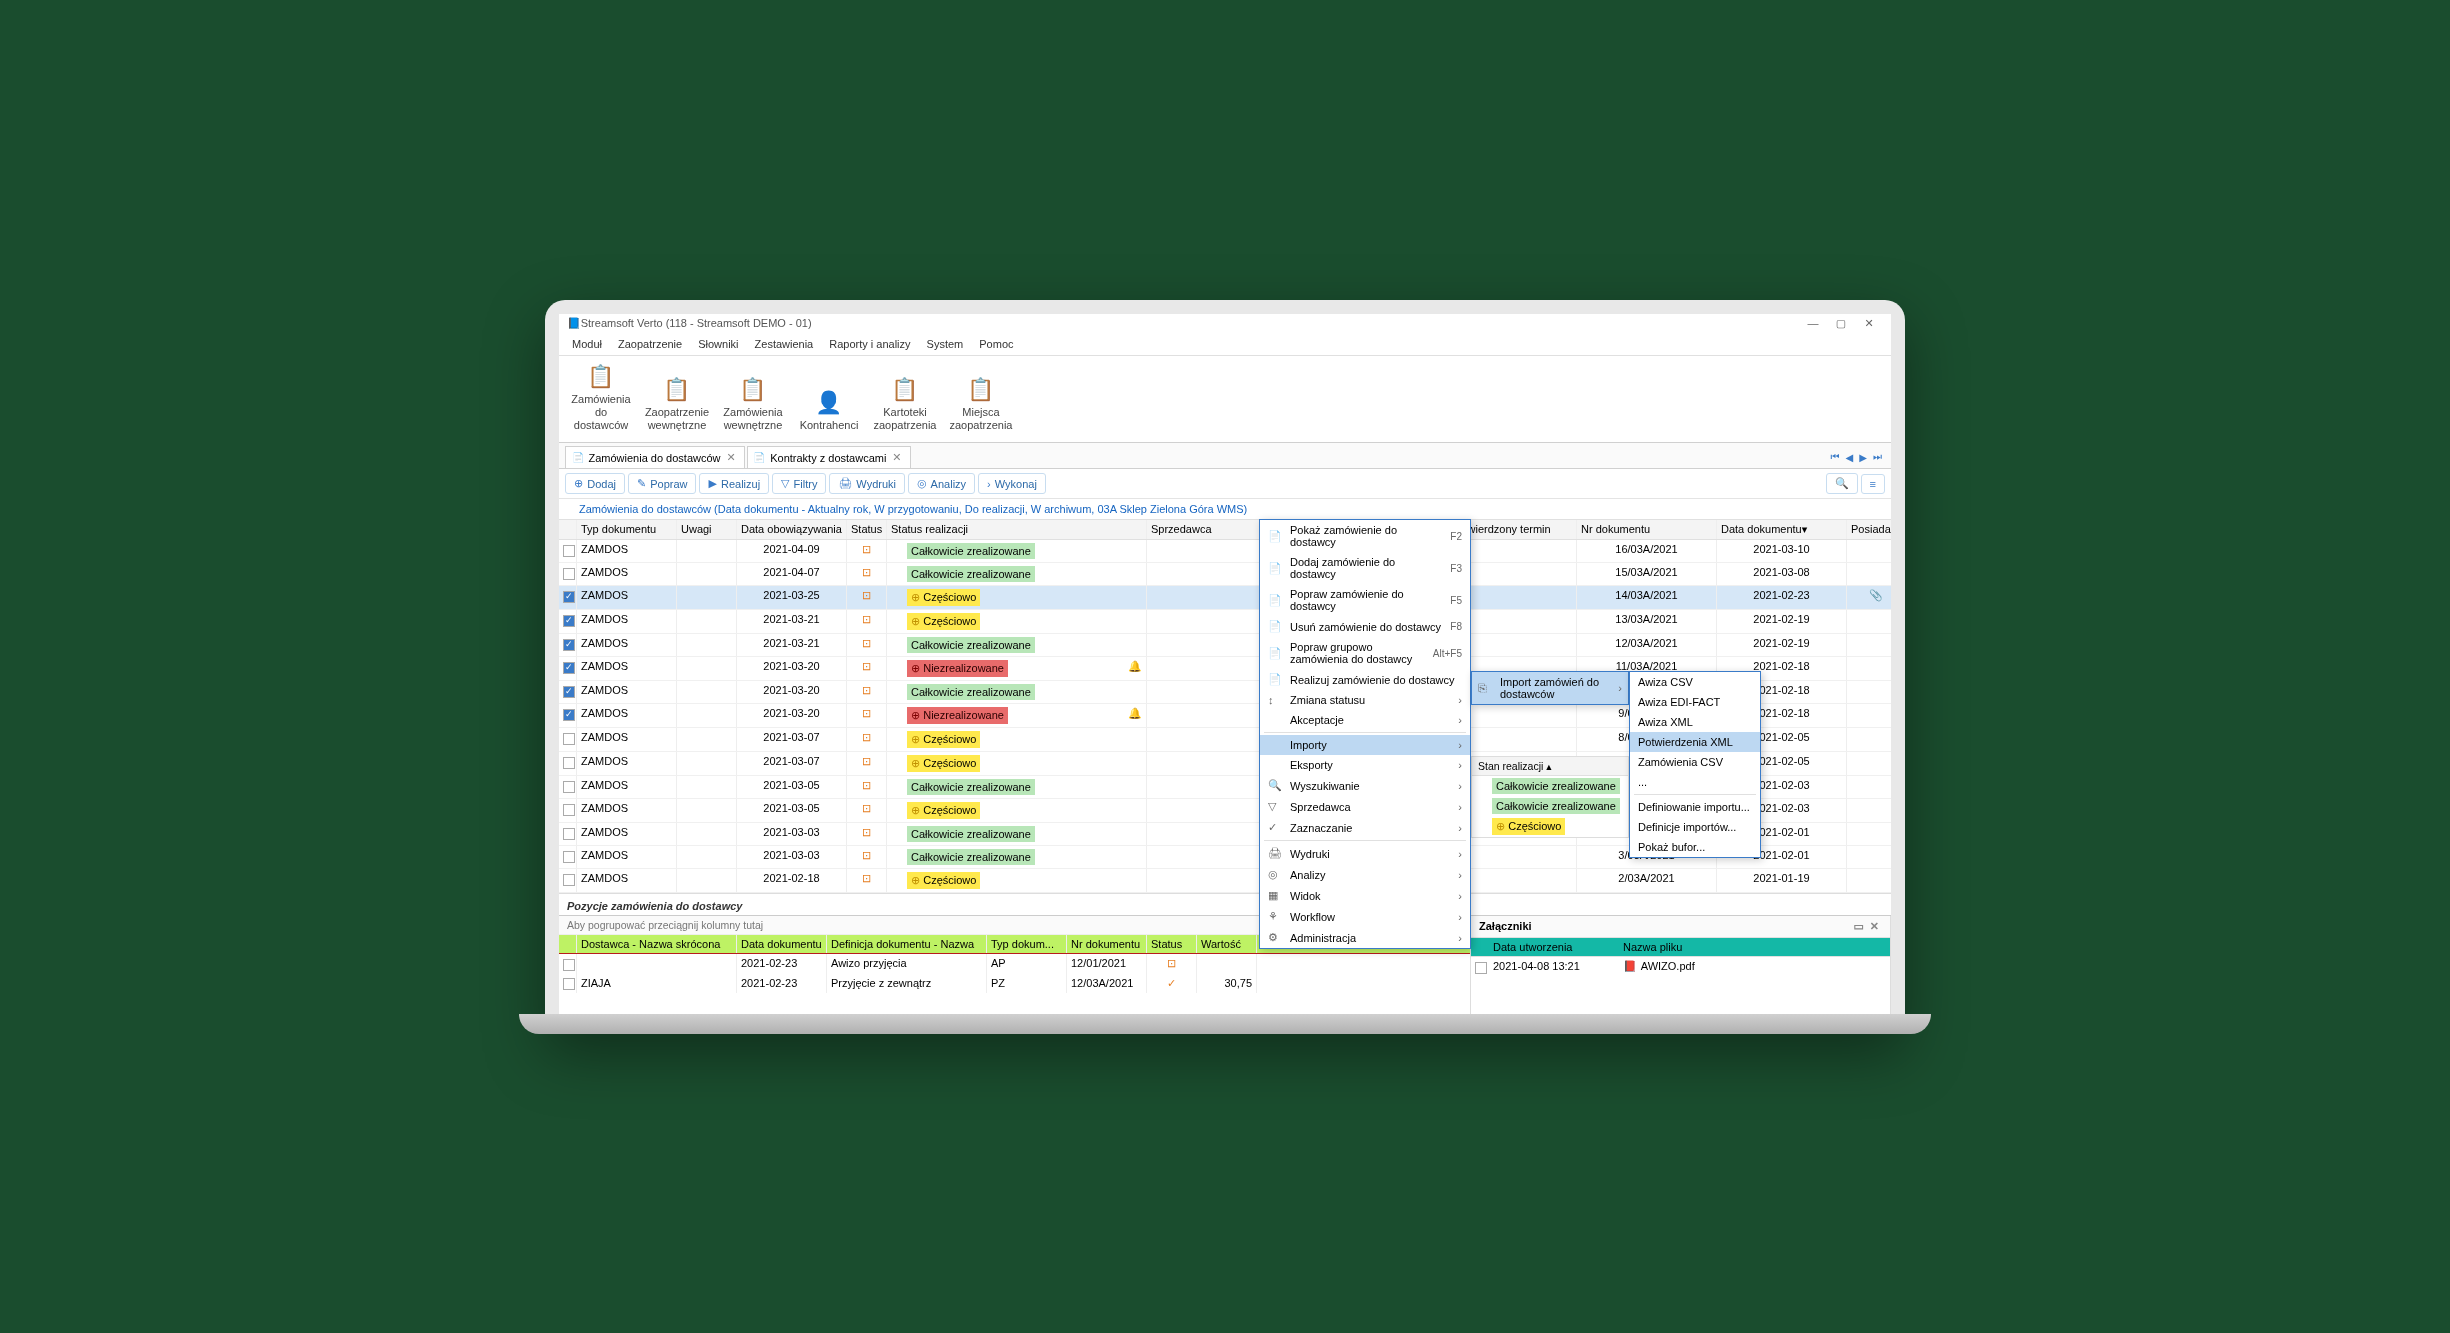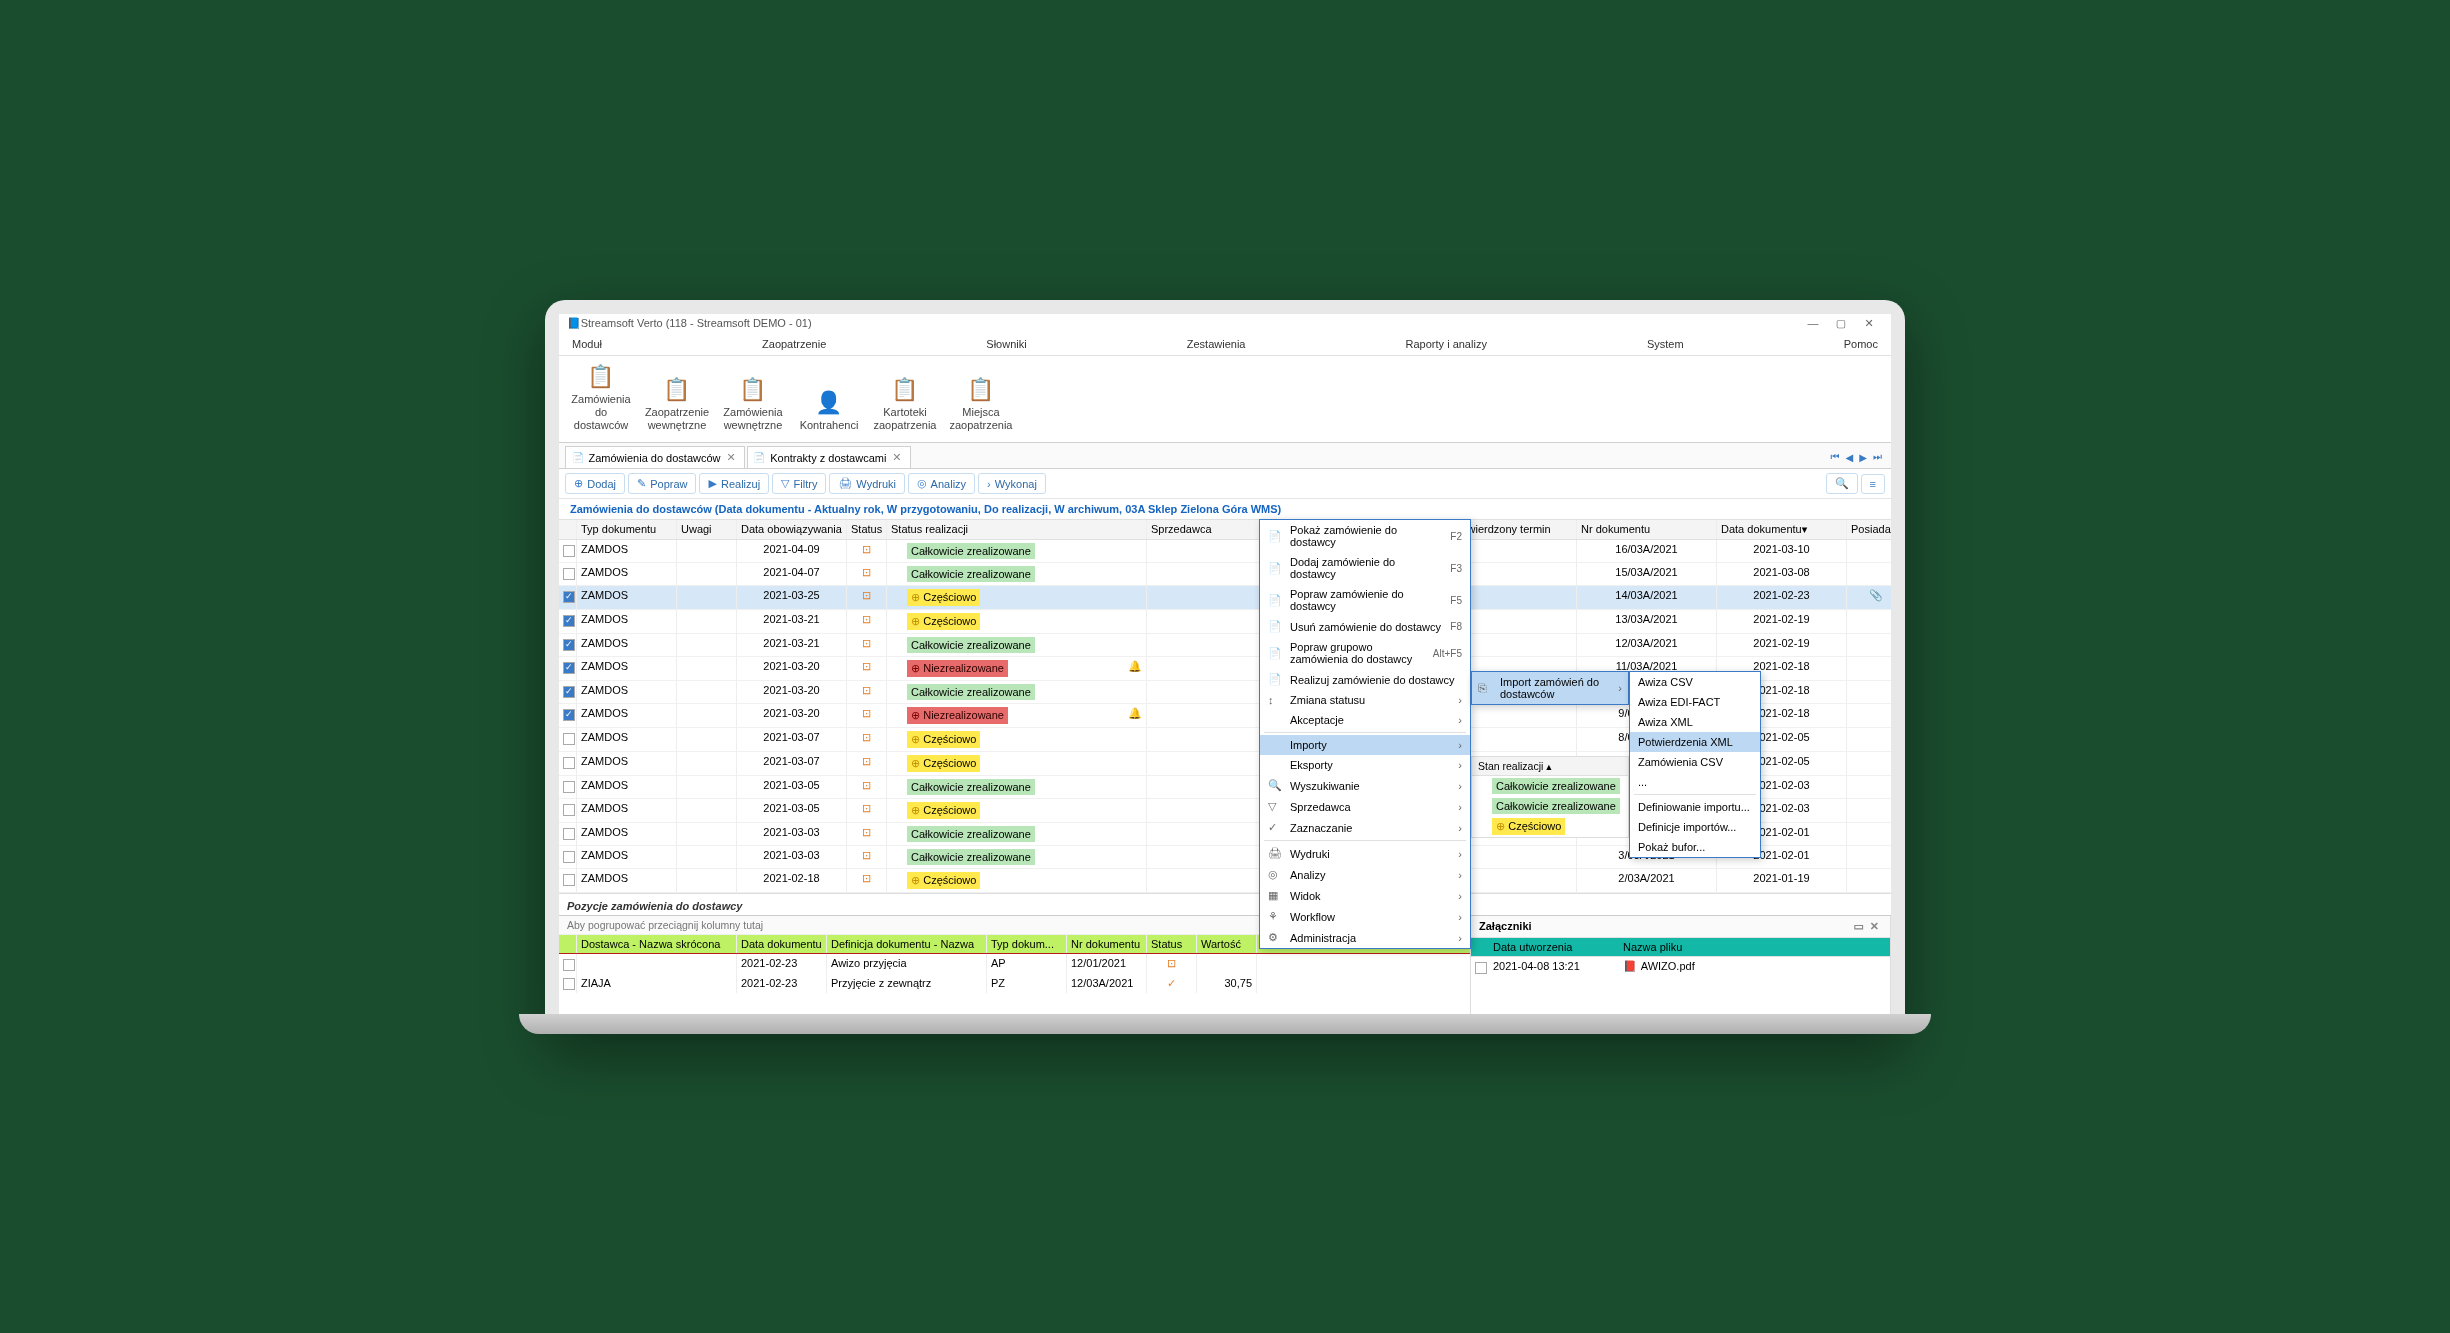--- a/index.html
+++ b/index.html
@@ -3,38 +3,38 @@
 <meta charset="utf-8">
 <style>
 * { box-sizing: border-box; margin: 0; padding: 0; font-family: "Segoe UI", Tahoma, sans-serif; font-size: 11px; }
 body { background: #1a4d2e; display:flex; align-items:center; justify-content:center; min-height:100vh; padding:20px; }
 .laptop { background:#e8e8e8; border-radius:20px 20px 8px 8px; padding:14px 14px 0 14px; box-shadow:0 20px 60px rgba(0,0,0,.4); width:1360px; }
 .laptop-base { height:20px; background:linear-gradient(#d0d0d0,#b0b0b0); margin:0 -40px; border-radius:0 0 40px 40px; }
 .win { background:#fff; height:700px; display:flex; flex-direction:column; overflow:hidden; }
 .titlebar { display:flex; align-items:center; padding:3px 8px; font-size:11px; color:#555; }
 .titlebar .spacer{flex:1;}
 .titlebar .winbtn{width:28px;text-align:center;color:#666;cursor:default;}
-.menubar { display:flex; gap:14px; padding:2px 6px; border-bottom:1px solid #e0e0e0;justify-content:space-between; }
+.menubar { display:flex; gap:2px; padding:2px 6px; border-bottom:1px solid #e0e0e0; }
 .menubar span{padding:3px 7px;color:#333;}
 .ribbon { display:flex; gap:4px; padding:4px 6px 6px 6px; border-bottom:1px solid #d0d0d0; }
 .ribbtn { display:flex;flex-direction:column;align-items:center;justify-content:flex-end;width:72px;padding:4px 2px;text-align:center;color:#444;font-size:10px;line-height:1.2;}
 .ribbtn .ico{font-size:22px;margin-bottom:3px;color:#e67e22;}
 .ribbtn.blue .ico{color:#3a7bc8;}
 .tabs { display:flex; align-items:center; padding:3px 6px 0 6px; border-bottom:1px solid #d0d0d0; background:#fafafa;}
 .tab { padding:4px 8px 4px 6px; border:1px solid #d0d0d0; border-bottom:none; margin-right:2px; background:#fff; display:flex;align-items:center;gap:4px;font-size:10.5px;}
 .tab.active{background:#fff;}
 .tab .ti{color:#e67e22;font-size:10px;}
 .tab .x{color:#888;margin-left:2px;}
 .tabs .sp{flex:1;}
 .tabs .nav{color:#3a7bc8;font-size:10px;padding:0 3px;}
 .toolbar { display:flex;align-items:center;padding:4px 6px;gap:3px;border-bottom:1px solid #e4e4e4;}
 .tbtn{display:flex;align-items:center;gap:4px;padding:3px 8px;border:1px solid #c8ddf0;border-radius:3px;color:#2d6aa8;background:#fff;font-size:11px;}
 .tbtn .i{color:#3a7bc8;}
 .toolbar .sp{flex:1;}
-.filterline{padding:4px 11px;color:#1564c0;font-weight:700;font-size:11px;}
+.filterline{padding:4px 20px;color:#1564c0;font-weight:400;font-size:11px;}
 .grid { flex:0 0 auto; position:relative; }
 .ghead,.grow { display:grid; grid-template-columns: 18px 100px 60px 110px 40px 260px 190px 110px 130px 140px 130px 60px; font-size:10.5px; }
 .ghead{background:#f4f4f4;border-top:1px solid #e0e0e0;border-bottom:1px solid #e0e0e0;}
 .ghead>div,.grow>div{padding:3px 4px;border-right:1px solid #eee;white-space:nowrap;overflow:hidden;}
 .grow{border-bottom:1px solid #f0f0f0;}
 .grow.sel{background:#d6e7f7;}
 .chk{width:12px;height:12px;border:1px solid #aaa;display:inline-block;vertical-align:middle;}
 .chk.on{background:#3a7bc8;position:relative;}
 .chk.on::after{content:"✓";color:#fff;font-size:9px;position:absolute;top:-1px;left:1px;}
 .stico{color:#e67e22;font-size:11px;}

